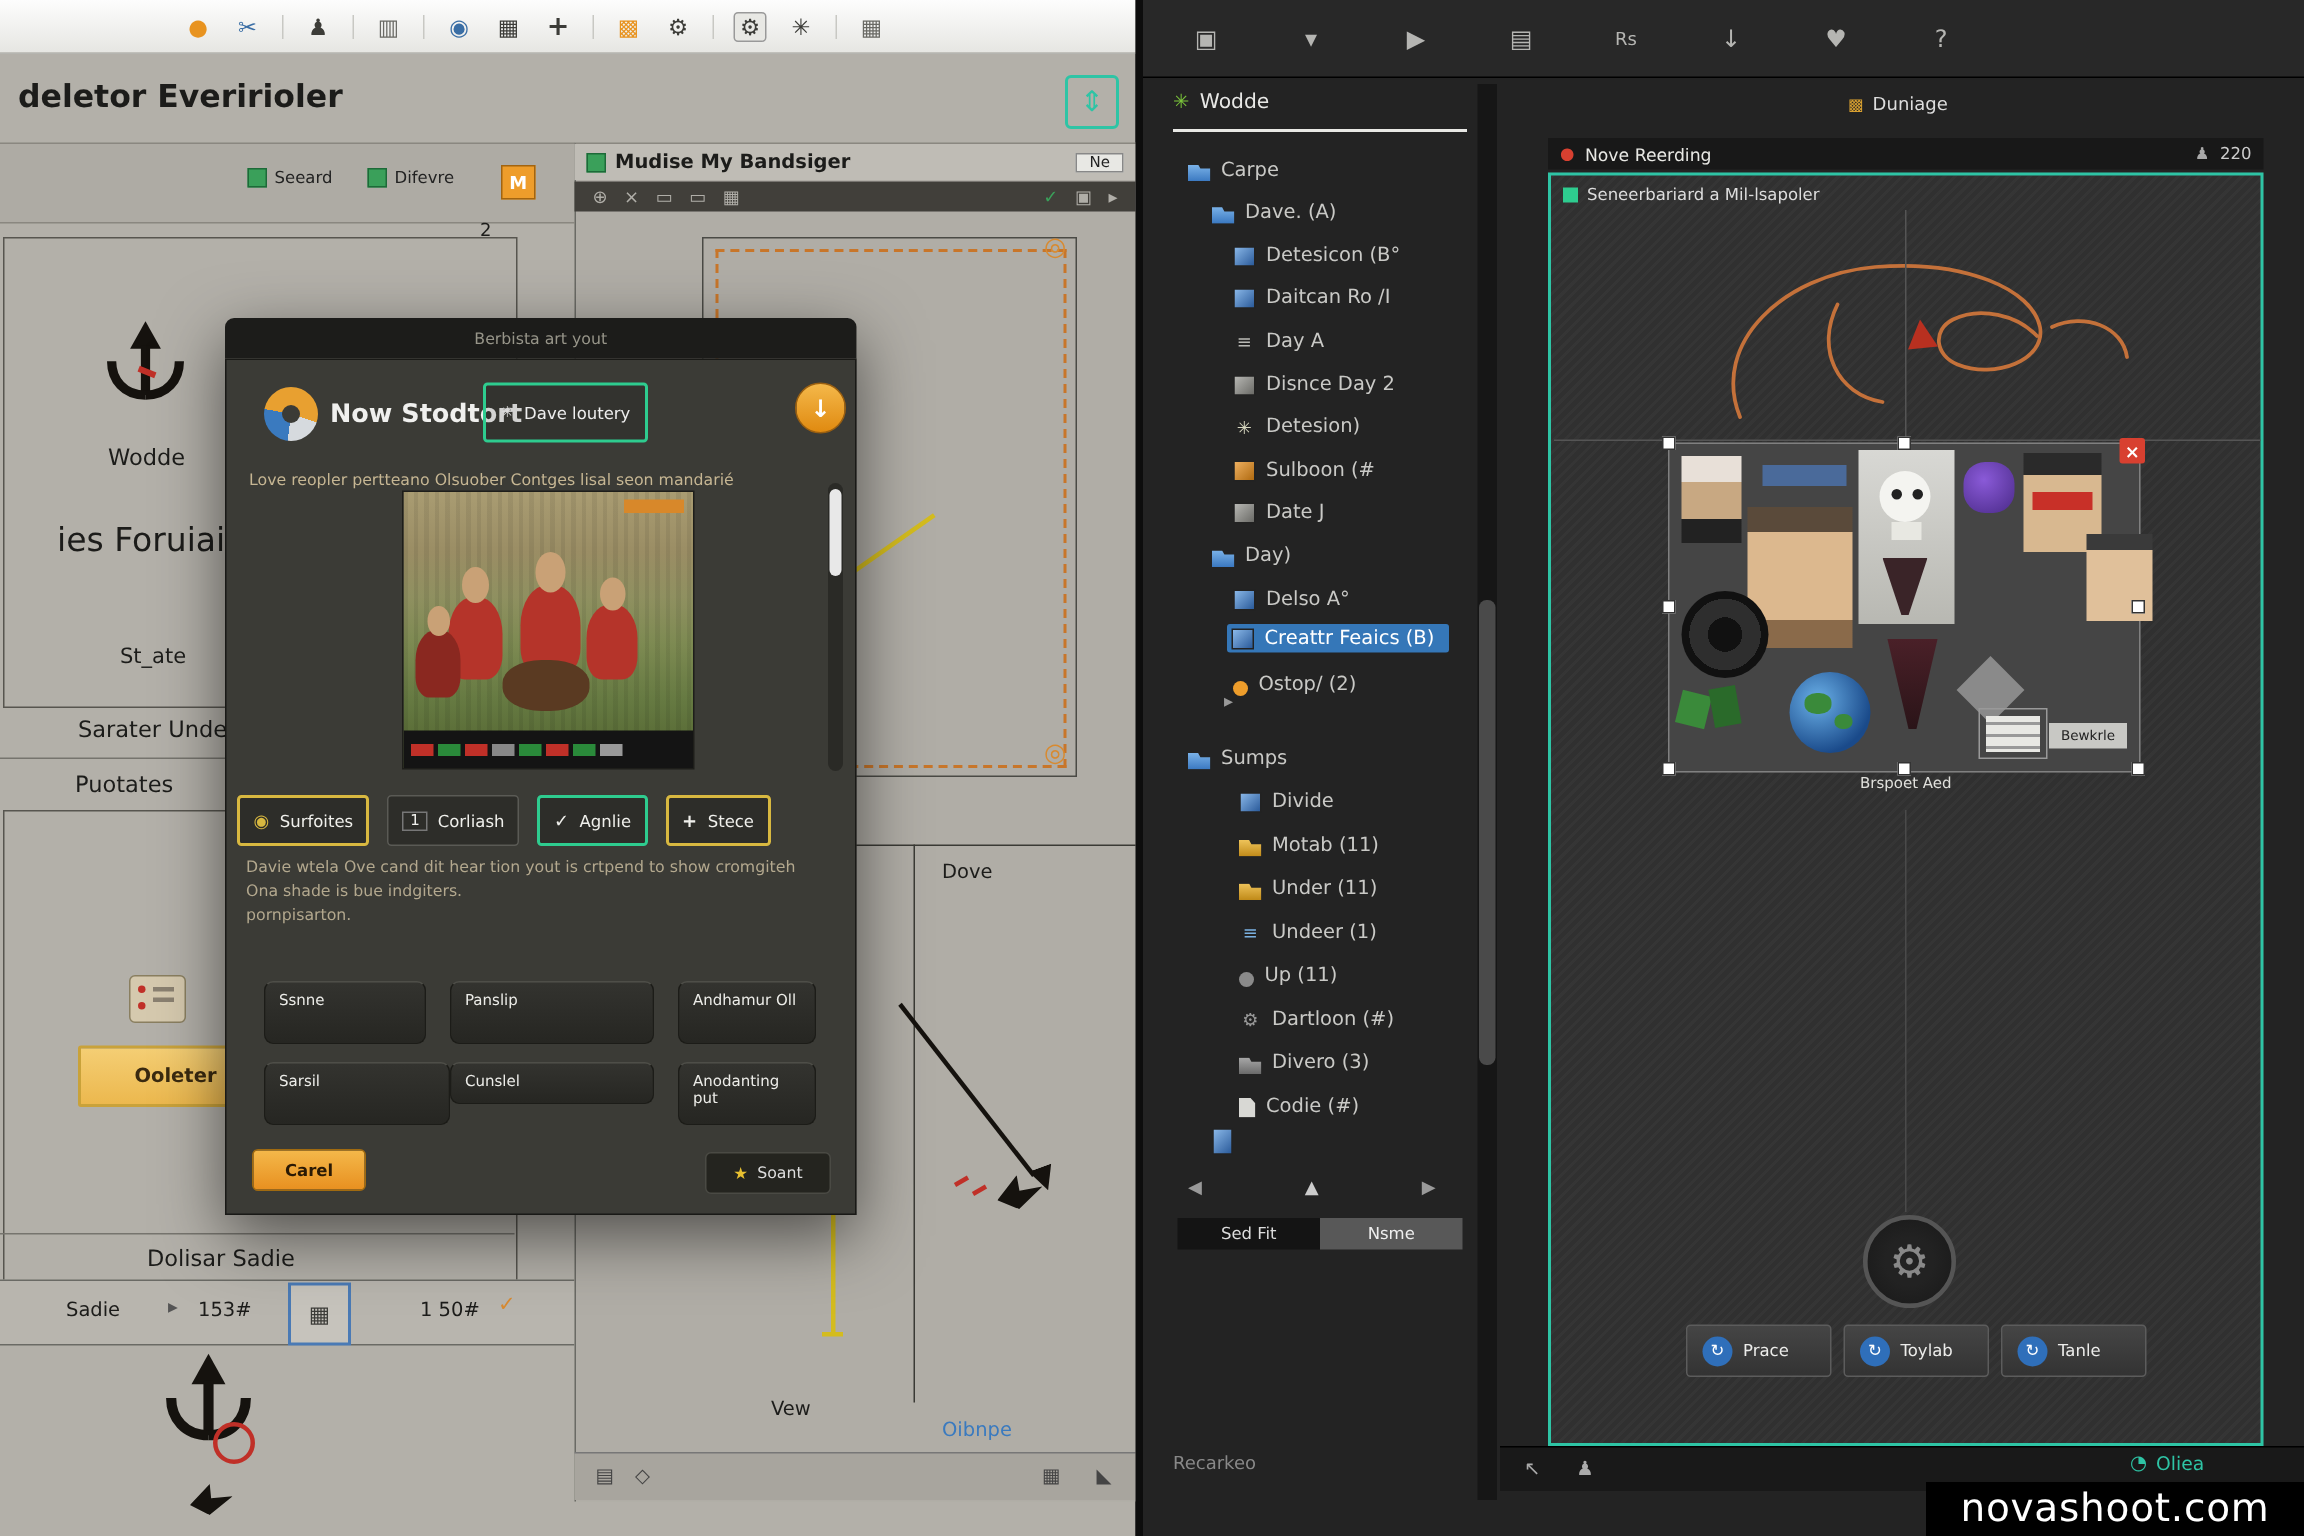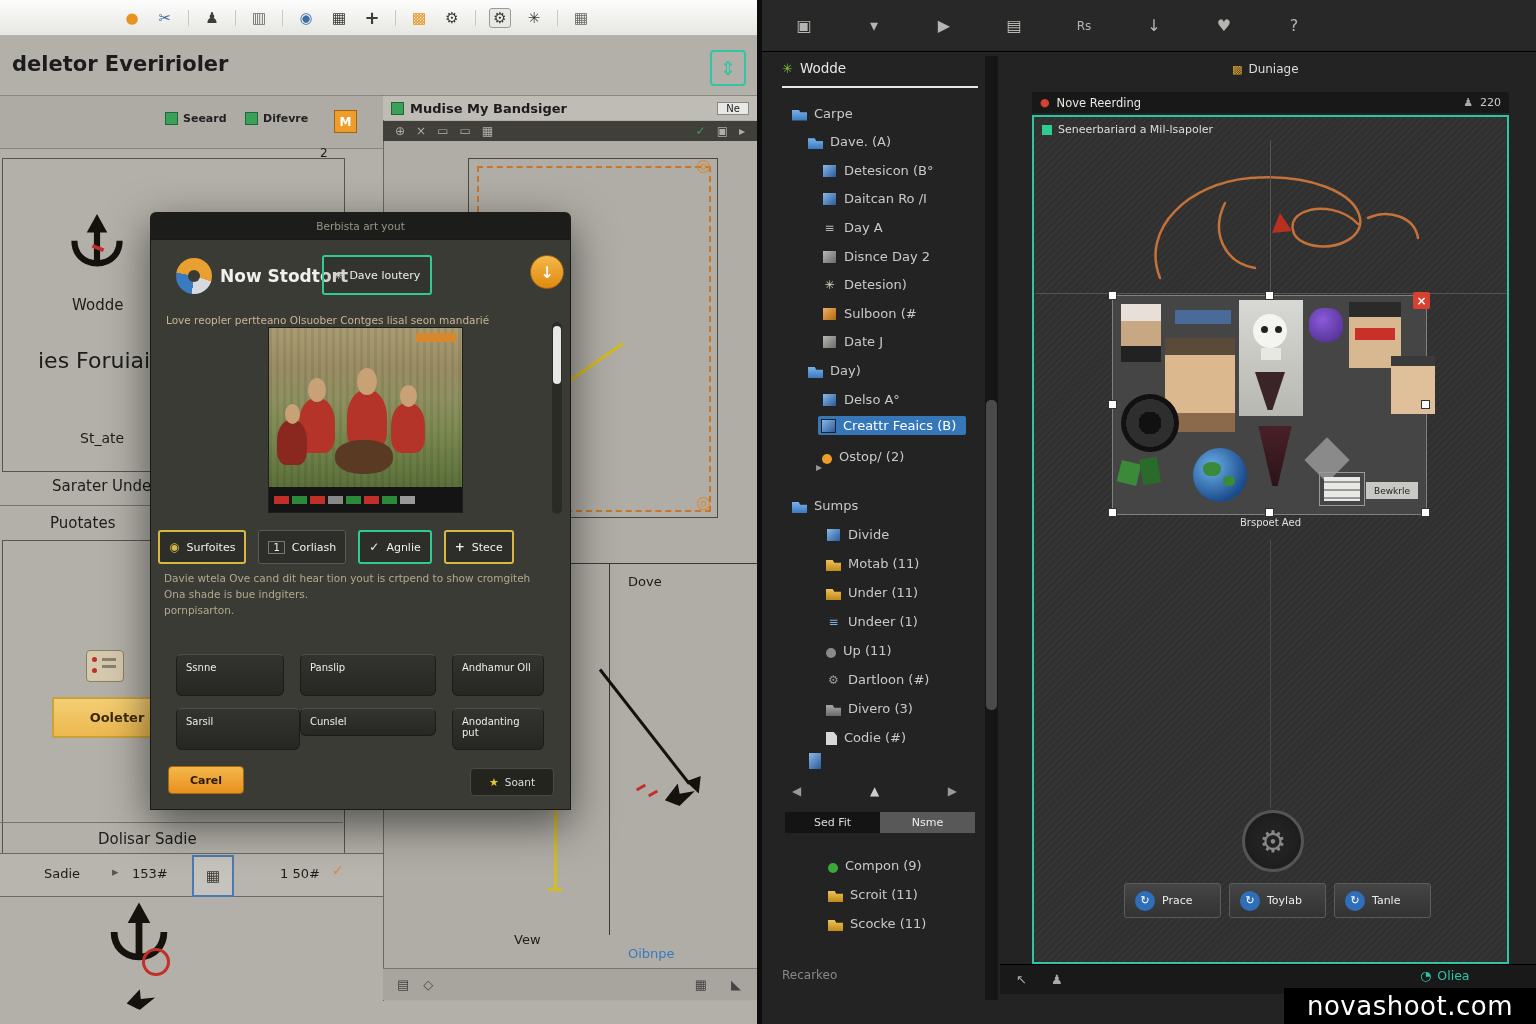--- a/index.html
+++ b/index.html
@@ -14,21 +14,21 @@
   .lt-toolbar{position:absolute;left:0;top:0;width:757px;height:36px;
     background:linear-gradient(#fdfdfd,#e6e6e2);border-bottom:1px solid #b5b5b0;
     display:flex;align-items:center;gap:13px;padding-left:122px;box-sizing:border-box}
   .lt-toolbar .ic{font-size:15px;width:20px;text-align:center;cursor:default}
   .sep{width:1px;height:16px;background:#c8c8c3}
   .c-or{color:#e8931f}.c-bl{color:#3a6ea5}.c-dk{color:#3c3c38}.c-md{color:#6a6a65}
   .boxed{border:1px solid #999;background:#e8e8e4;border-radius:3px}
   .lbl{color:#1c1c1a}
   .line{background:#76746e}
   .rect{border:1px solid #57554f}
-  .pbtn{display:flex;align-items:center;gap:5px;font-size:11px;font-weight:bold;color:#222;cursor:pointer}
+  .pbtn{display:flex;align-items:center;gap:5px;font-size:11px;font-weight:normal;color:#222;cursor:pointer}
   .pbtn .sq{width:11px;height:11px;background:#3aa05a;border:1px solid #1d6a38}
   .mbadge{width:21px;height:21px;background:#ee9d2b;border:1px solid #a26410;color:#fff;
     font-weight:bold;font-size:12px;display:flex;align-items:center;justify-content:center}
   .target{font-size:17px;color:#d88a30}
   .ool{background:linear-gradient(#f4ce74,#ecb84e);border:2px solid #c9a23a;border-radius:2px;
        color:#3a2a10;font-weight:bold;font-size:13px;display:flex;align-items:center;justify-content:center}
   .statbtn{border:2px solid #4a7ab5;background:#c6c3bc;display:flex;align-items:center;justify-content:center;
        font-size:15px;color:#3c3c38}
   .mid-tb{background:#413f3a;display:flex;align-items:center;gap:11px;padding:0 12px;box-sizing:border-box;color:#b0aea8;font-size:12px}
 
@@ -455,34 +455,20 @@
   <div class="abs flex" style="left:792px;top:784px;width:165px;justify-content:space-between;color:#999;font-size:12px">
     <span>◀</span>
     <span style="color:#ccc">▲</span>
     <span>▶</span>
   </div>
   <div class="abs tabbar" style="left:785px;top:812px;width:190px">
     <span class="t1">Sed Fit</span>
     <span class="t2">Nsme</span>
   </div>
 
-  <div class="abs" style="left:778px;top:844px;width:205px">
-    <div class="trow" style="padding-left:50px;height:29px">
-        <span class="i-dot d-gr"></span>
-        <span>Compon (9)</span>
-      </div>
-    <div class="trow" style="padding-left:50px;height:29px">
-        <span class="i-fold fy"></span>
-        <span>Scroit (11)</span>
-      </div>
-    <div class="trow" style="padding-left:50px;height:29px">
-        <span class="i-fold fy"></span>
-        <span>Scocke (11)</span>
-      </div>
-  </div>
   <span class="abs" style="left:782px;top:968px;color:#888;font-size:12px">Recarkeo</span>
 
   <div class="abs" style="left:985px;top:56px;width:13px;height:944px;background:#161616"></div>
   <div class="abs" style="left:986px;top:400px;width:11px;height:310px;background:#4a4a4a;border-radius:5px"></div>
 
   <div class="abs flex" style="left:1232px;top:62px;gap:6px">
     <span style="color:#d8a030;font-size:11px">▩</span>
     <span style="color:#ddd;font-size:12px">Duniage</span>
   </div>
 

